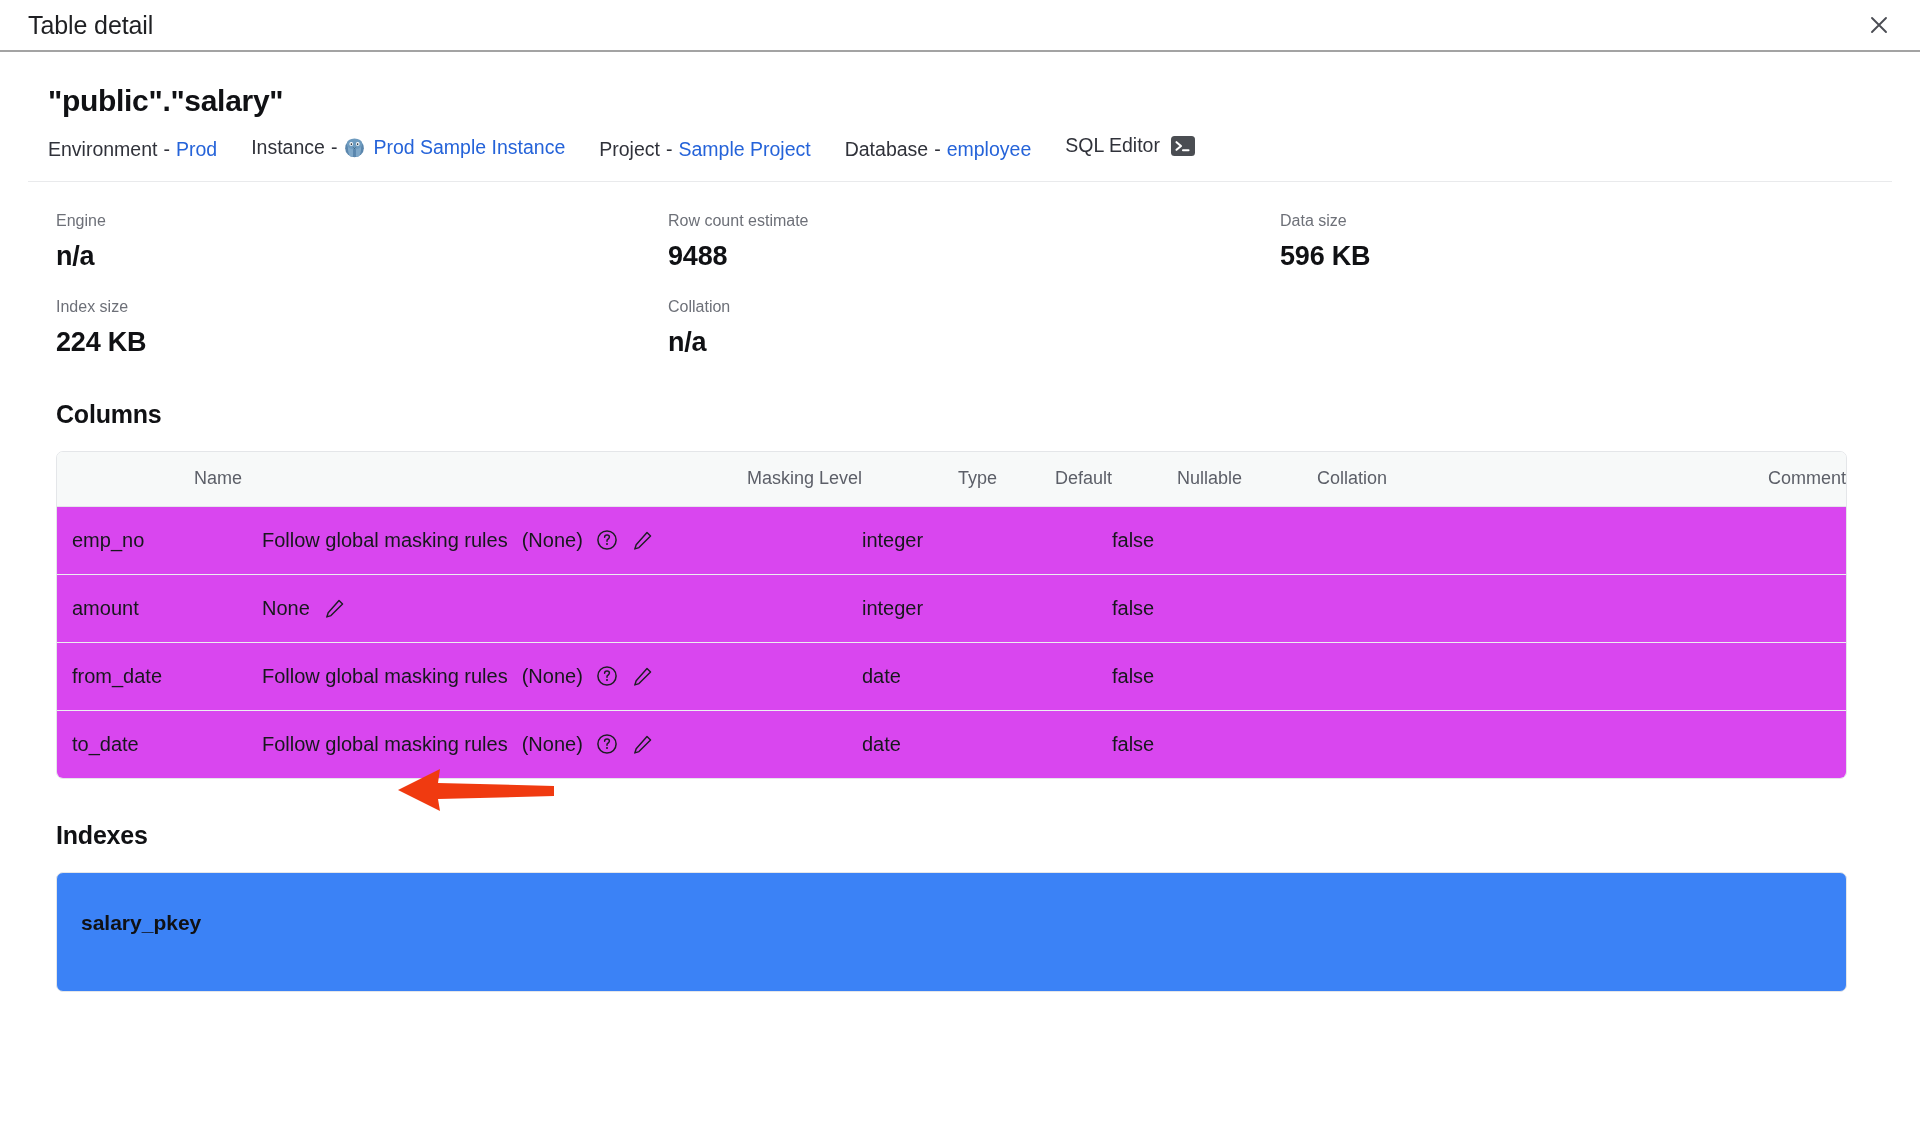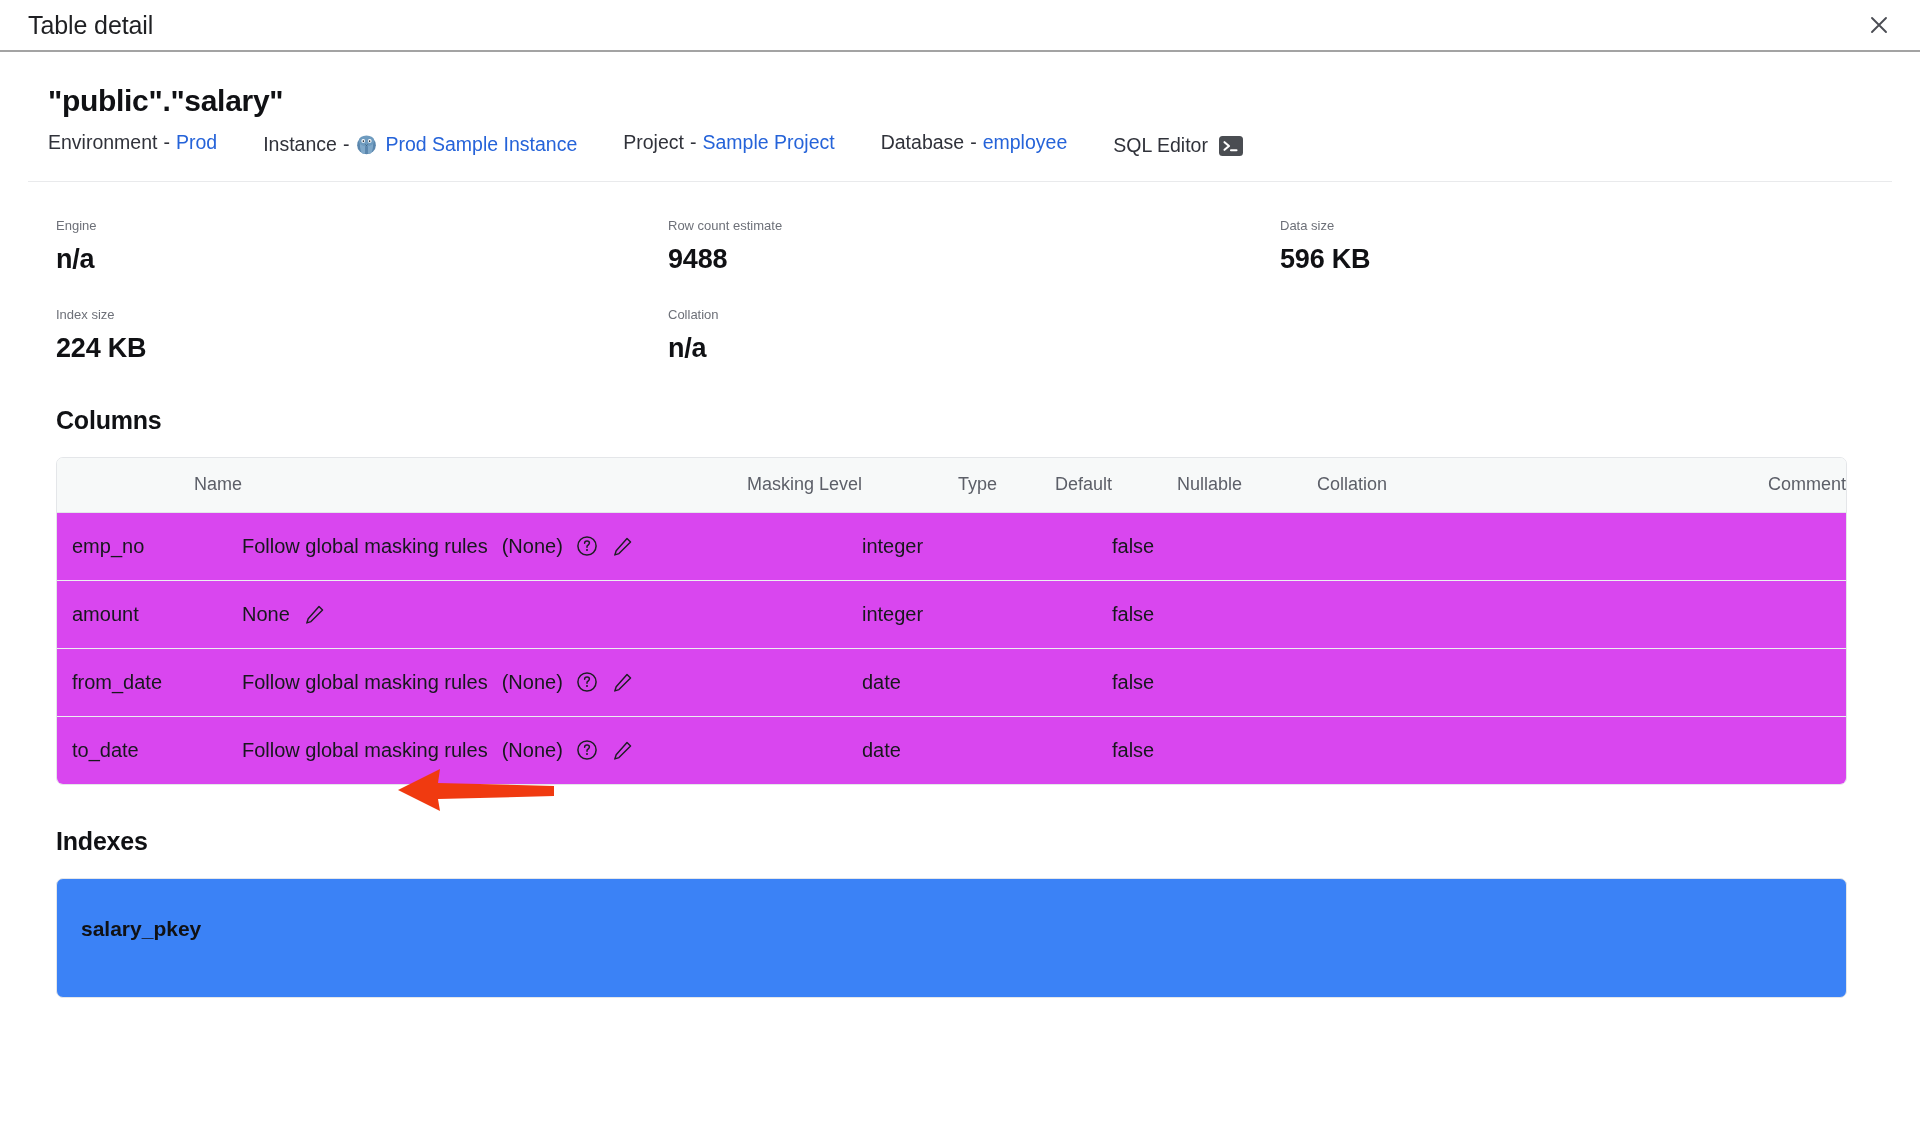--- a/index.html
+++ b/index.html
@@ -53,24 +53,24 @@
   .table-name {
     font-size: 30px;
     font-weight: 700;
     color: #101114;
     letter-spacing: -0.3px;
     margin: 0 0 16px 0;
     line-height: 1.1;
   }
   .breadcrumb {
     display: flex;
-    align-items: flex-start;
+    align-items: flex-end;
     font-size: 19.5px;
     color: #30323a;
-    gap: 16px;
+    gap: 4px;
     flex-wrap: nowrap;
     line-height: 1;
   }
   .crumb {
     display: inline-flex;
     align-items: center;
     white-space: nowrap;
     margin-right: 30px;
   }
   .crumb:last-child { margin-right: 0; }
@@ -85,25 +85,24 @@
   .term-icon { margin-left: 10px; display: inline-flex; align-items: center; cursor: pointer; }
 
   
   .stats {
     display: grid;
     grid-template-columns: repeat(3, 1fr);
     padding: 30px 0 0 28px;
     row-gap: 26px;
   }
   .stat-label {
-    font-size: 13px;
+    font-size: 16px;
     color: #6d7078;
     margin-bottom: 11px;
     font-weight: 400;
-    margin-top: 6px;
   }
   .stat-value {
     font-size: 27px;
     font-weight: 700;
     color: #101114;
     letter-spacing: -0.2px;
   }
 
   
   .section-heading {
@@ -157,21 +156,21 @@
   .c-coll   { width: 145px; }
   .c-comm   { width: auto; }
 
   thead .c-name { padding-left: 15px !important; }
 
   .mask-cell {
     display: flex;
     align-items: center;
     gap: 0;
   }
-  .mask-text { color: #17181c; }
+  .mask-text { color: #17181c; margin-left: 20px; }
   .mask-none { color: #17181c; margin-left: 14px; }
   .icon-btn {
     background: none; border: none; padding: 0;
     margin-left: 13px;
     display: inline-flex; align-items: center; justify-content: center;
     cursor: pointer;
     line-height: 0;
   }
 
   

